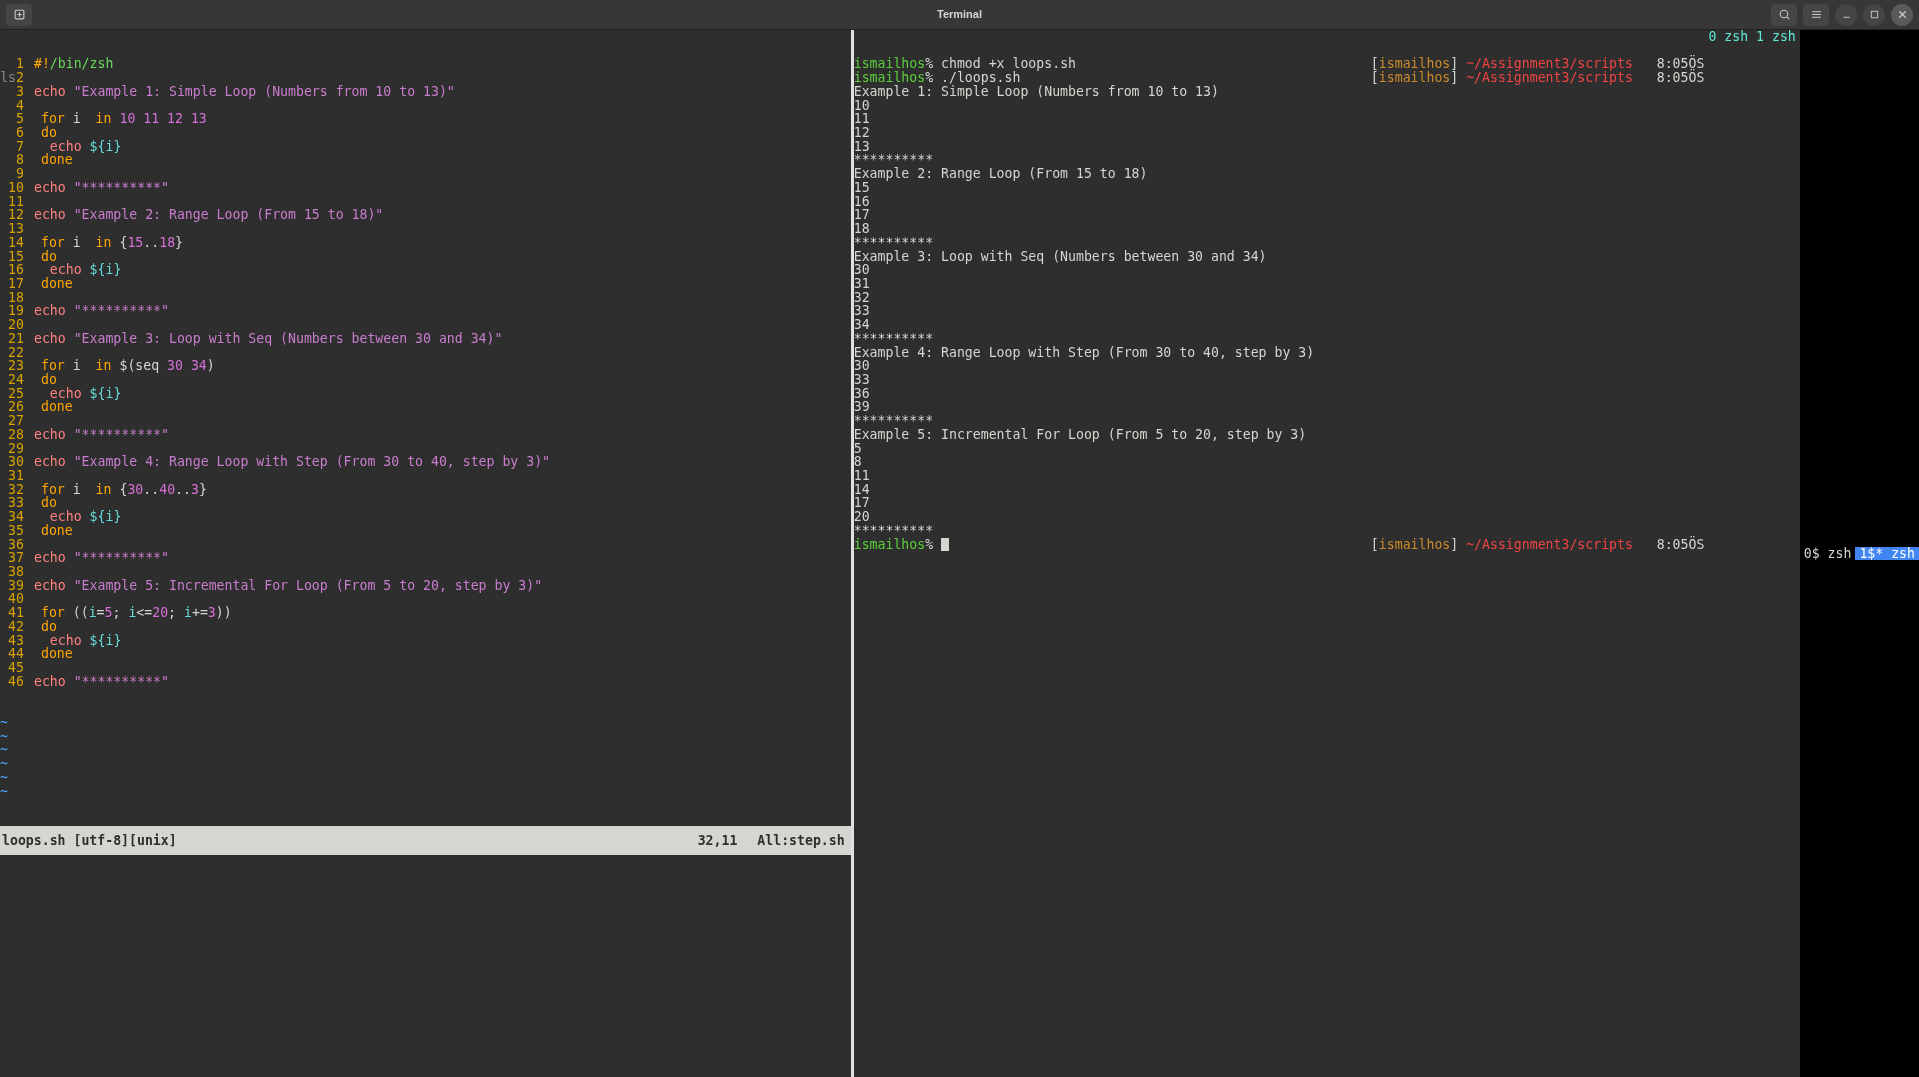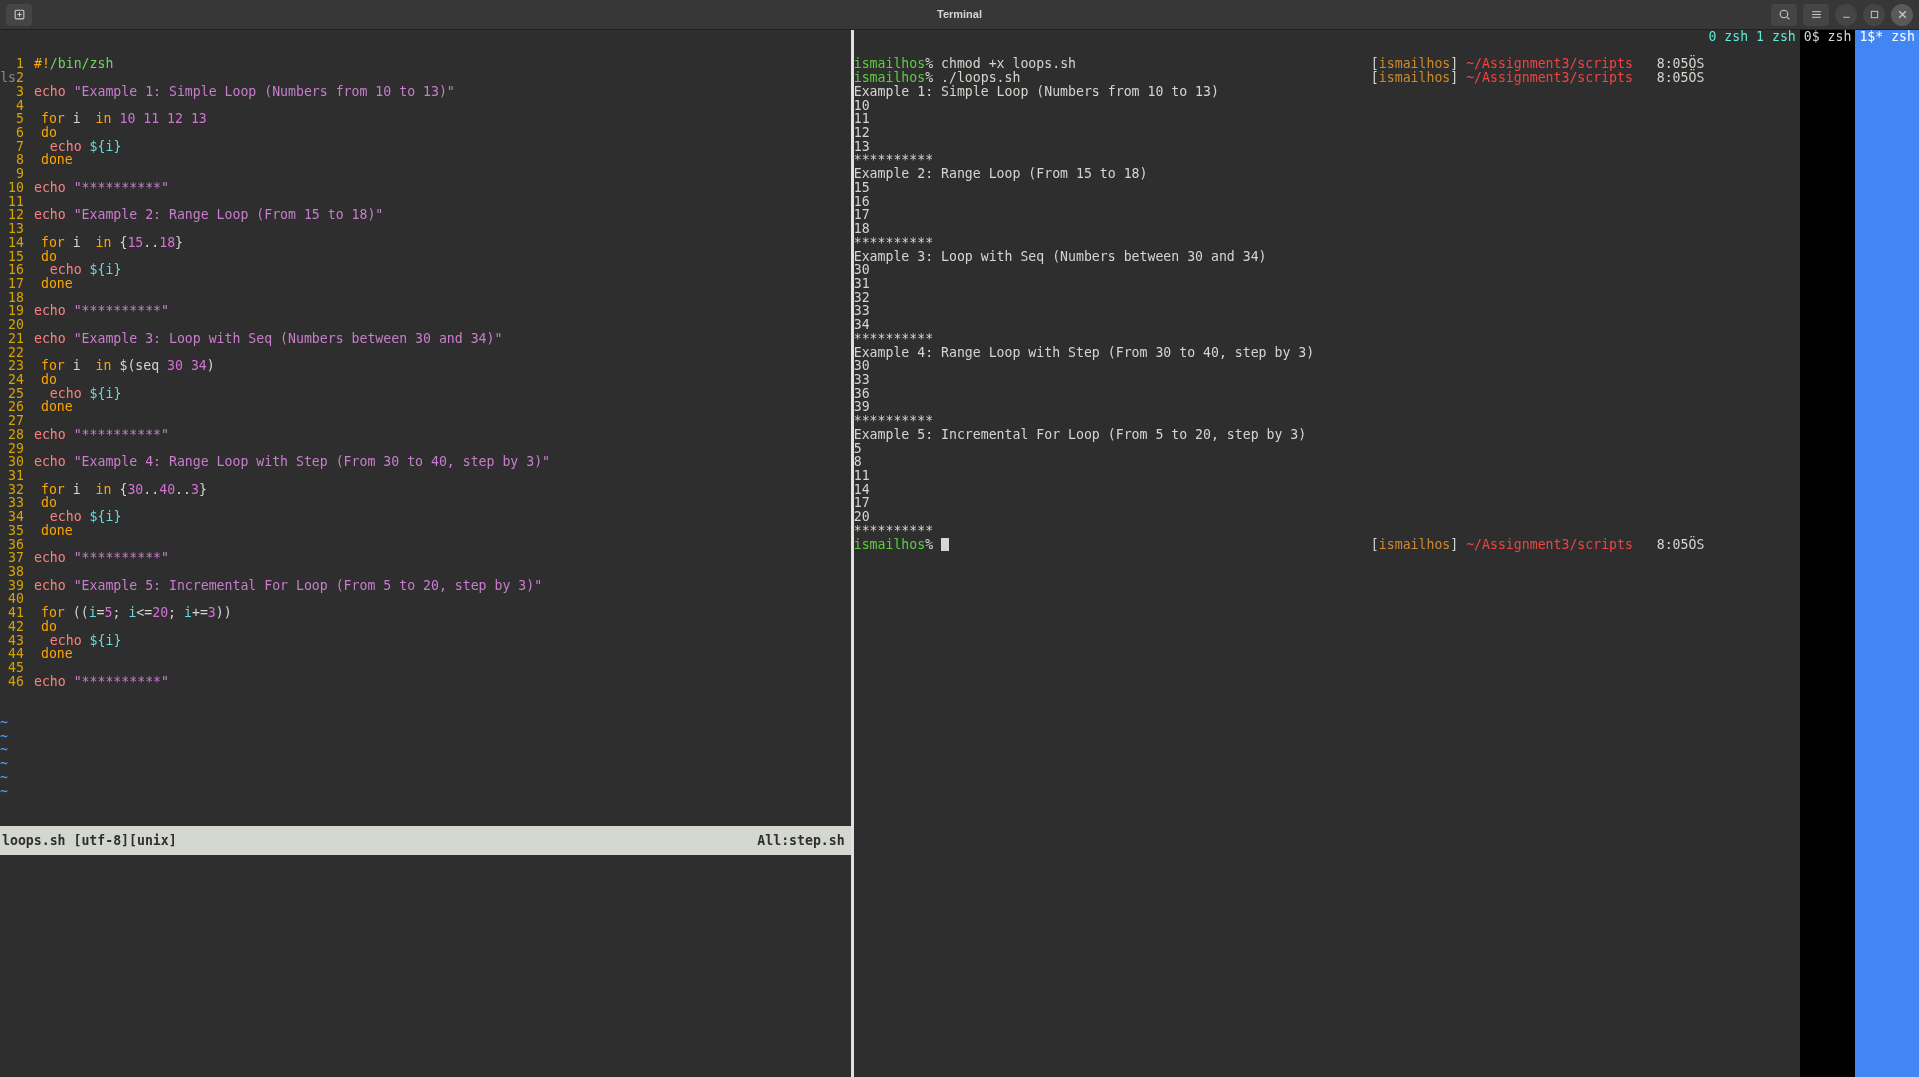--- a/index.html
+++ b/index.html
@@ -88,20 +88,21 @@
     color: #5eead4;
     display: flex;
   }
   .pane-footer .cell { flex:1; padding: 0 4px; }
   .pane-footer .cell.right { text-align:left; }
   .tmux {
     background: #000;
     color: #d3d7cf;
     display: flex;
     padding: 0;
+    align-items: center;
   }
   .tmux .tab { padding: 0 4px; }
   .tmux .tab.active { background: #4286f4; color: #fff; }
   .rp-user { color: #5bcf3a; }
   .rp-plain { color: #d3d7cf; }
   .rp-brkuser { color: #cc8a2d; }
   .rp-path { color: #ef4444; }
   .rp-right { float: right; white-space: pre; }
   .cursor { background: #d3d7cf; color: #2e2e2e; display:inline-block; width:8px; }
 </style>
@@ -149,20 +150,21 @@
 </div>
 
 <div class="terminal">
   <div class="panes">
 
     <div class="pane left">
       <div id="editor-lines"><div class="code-line"><span class="gutter">1</span> <span class="c-shebang">#!</span><span class="c-green">/bin/zsh</span></div><div class="code-line"><span class="gutter ls"><span style="color: rgb(136, 136, 136);">ls</span><span style="color: rgb(214, 163, 0);">2</span></span> </div><div class="code-line"><span class="gutter">3</span> <span class="c-cmd">echo</span><span class="c-plain"> </span><span class="c-string">"Example 1: Simple Loop (Numbers from 10 to 13)"</span></div><div class="code-line"><span class="gutter">4</span> </div><div class="code-line"><span class="gutter">5</span> <span class="c-kw">for</span><span class="c-plain"> i </span><span class="c-kw">in</span><span class="c-plain"> </span><span class="c-num">10 11 12 13</span></div><div class="code-line"><span class="gutter">6</span> <span class="c-kw">do</span></div><div class="code-line"><span class="gutter">7</span> <span class="c-plain">  </span><span class="c-cmd">echo</span><span class="c-plain"> </span><span class="c-var">${i}</span></div><div class="code-line"><span class="gutter">8</span> <span class="c-kw">done</span></div><div class="code-line"><span class="gutter">9</span> </div><div class="code-line"><span class="gutter">10</span> <span class="c-cmd">echo</span><span class="c-plain"> </span><span class="c-string">"**********"</span></div><div class="code-line"><span class="gutter">11</span> </div><div class="code-line"><span class="gutter">12</span> <span class="c-cmd">echo</span><span class="c-plain"> </span><span class="c-string">"Example 2: Range Loop (From 15 to 18)"</span></div><div class="code-line"><span class="gutter">13</span> </div><div class="code-line"><span class="gutter">14</span> <span class="c-kw">for</span><span class="c-plain"> i </span><span class="c-kw">in</span><span class="c-plain"> </span><span class="c-punc">{</span><span class="c-num">15</span><span class="c-punc">..</span><span class="c-num">18</span><span class="c-punc">}</span></div><div class="code-line"><span class="gutter">15</span> <span class="c-kw">do</span></div><div class="code-line"><span class="gutter">16</span> <span class="c-plain">  </span><span class="c-cmd">echo</span><span class="c-plain"> </span><span class="c-var">${i}</span></div><div class="code-line"><span class="gutter">17</span> <span class="c-kw">done</span></div><div class="code-line"><span class="gutter">18</span> </div><div class="code-line"><span class="gutter">19</span> <span class="c-cmd">echo</span><span class="c-plain"> </span><span class="c-string">"**********"</span></div><div class="code-line"><span class="gutter">20</span> </div><div class="code-line"><span class="gutter">21</span> <span class="c-cmd">echo</span><span class="c-plain"> </span><span class="c-string">"Example 3: Loop with Seq (Numbers between 30 and 34)"</span></div><div class="code-line"><span class="gutter">22</span> </div><div class="code-line"><span class="gutter">23</span> <span class="c-kw">for</span><span class="c-plain"> i </span><span class="c-kw">in</span><span class="c-plain"> </span><span class="c-punc">$(</span><span class="c-plain">seq </span><span class="c-num">30 34</span><span class="c-punc">)</span></div><div class="code-line"><span class="gutter">24</span> <span class="c-kw">do</span></div><div class="code-line"><span class="gutter">25</span> <span class="c-plain">  </span><span class="c-cmd">echo</span><span class="c-plain"> </span><span class="c-var">${i}</span></div><div class="code-line"><span class="gutter">26</span> <span class="c-kw">done</span></div><div class="code-line"><span class="gutter">27</span> </div><div class="code-line"><span class="gutter">28</span> <span class="c-cmd">echo</span><span class="c-plain"> </span><span class="c-string">"**********"</span></div><div class="code-line"><span class="gutter">29</span> </div><div class="code-line"><span class="gutter">30</span> <span class="c-cmd">echo</span><span class="c-plain"> </span><span class="c-string">"Example 4: Range Loop with Step (From 30 to 40, step by 3)"</span></div><div class="code-line"><span class="gutter">31</span> </div><div class="code-line"><span class="gutter">32</span> <span class="c-kw">for</span><span class="c-plain"> i </span><span class="c-kw">in</span><span class="c-plain"> </span><span class="c-punc">{</span><span class="c-num">30</span><span class="c-punc">..</span><span class="c-num">40</span><span class="c-punc">..</span><span class="c-num">3</span><span class="c-punc">}</span></div><div class="code-line"><span class="gutter">33</span> <span class="c-kw">do</span></div><div class="code-line"><span class="gutter">34</span> <span class="c-plain">  </span><span class="c-cmd">echo</span><span class="c-plain"> </span><span class="c-var">${i}</span></div><div class="code-line"><span class="gutter">35</span> <span class="c-kw">done</span></div><div class="code-line"><span class="gutter">36</span> </div><div class="code-line"><span class="gutter">37</span> <span class="c-cmd">echo</span><span class="c-plain"> </span><span class="c-string">"**********"</span></div><div class="code-line"><span class="gutter">38</span> </div><div class="code-line"><span class="gutter">39</span> <span class="c-cmd">echo</span><span class="c-plain"> </span><span class="c-string">"Example 5: Incremental For Loop (From 5 to 20, step by 3)"</span></div><div class="code-line"><span class="gutter">40</span> </div><div class="code-line"><span class="gutter">41</span> <span class="c-kw">for</span><span class="c-plain"> </span><span class="c-punc">((</span><span class="c-var">i</span><span class="c-punc">=</span><span class="c-num">5</span><span class="c-punc">; </span><span class="c-var">i</span><span class="c-punc">&lt;=</span><span class="c-num">20</span><span class="c-punc">; </span><span class="c-var">i</span><span class="c-punc">+=</span><span class="c-num">3</span><span class="c-punc">))</span></div><div class="code-line"><span class="gutter">42</span> <span class="c-kw">do</span></div><div class="code-line"><span class="gutter">43</span> <span class="c-plain">  </span><span class="c-cmd">echo</span><span class="c-plain"> </span><span class="c-var">${i}</span></div><div class="code-line"><span class="gutter">44</span> <span class="c-kw">done</span></div><div class="code-line"><span class="gutter">45</span> </div><div class="code-line"><span class="gutter">46</span> <span class="c-cmd">echo</span><span class="c-plain"> </span><span class="c-string">"**********"</span></div></div>
       <div id="tilde-lines"><div class="code-line"><span class="tilde">~</span></div><div class="code-line"><span class="tilde">~</span></div><div class="code-line"><span class="tilde">~</span></div><div class="code-line"><span class="tilde">~</span></div><div class="code-line"><span class="tilde">~</span></div><div class="code-line"><span class="tilde">~</span></div></div>
       <div class="vim-status">
         <span>loops.sh [utf-8][unix]</span>
+        <span class="mid">32,11</span>
         <span class="right">All:step.sh</span>
       </div>
     </div>
 
     <div class="pane right">
       <div id="shell-lines"><div><span class="rp-right"><span class="rp-plain">[</span><span class="rp-brkuser">ismailhos</span><span class="rp-plain">] </span><span class="rp-path">~/Assignment3/scripts</span><span class="rp-plain">   8:05ÖS</span></span><span class="rp-user">ismailhos</span><span class="rp-plain">% chmod +x loops.sh</span></div><div><span class="rp-right"><span class="rp-plain">[</span><span class="rp-brkuser">ismailhos</span><span class="rp-plain">] </span><span class="rp-path">~/Assignment3/scripts</span><span class="rp-plain">   8:05ÖS</span></span><span class="rp-user">ismailhos</span><span class="rp-plain">% ./loops.sh</span></div><div class="rp-plain">Example 1: Simple Loop (Numbers from 10 to 13)</div><div class="rp-plain">10</div><div class="rp-plain">11</div><div class="rp-plain">12</div><div class="rp-plain">13</div><div class="rp-plain">**********</div><div class="rp-plain">Example 2: Range Loop (From 15 to 18)</div><div class="rp-plain">15</div><div class="rp-plain">16</div><div class="rp-plain">17</div><div class="rp-plain">18</div><div class="rp-plain">**********</div><div class="rp-plain">Example 3: Loop with Seq (Numbers between 30 and 34)</div><div class="rp-plain">30</div><div class="rp-plain">31</div><div class="rp-plain">32</div><div class="rp-plain">33</div><div class="rp-plain">34</div><div class="rp-plain">**********</div><div class="rp-plain">Example 4: Range Loop with Step (From 30 to 40, step by 3)</div><div class="rp-plain">30</div><div class="rp-plain">33</div><div class="rp-plain">36</div><div class="rp-plain">39</div><div class="rp-plain">**********</div><div class="rp-plain">Example 5: Incremental For Loop (From 5 to 20, step by 3)</div><div class="rp-plain">5</div><div class="rp-plain">8</div><div class="rp-plain">11</div><div class="rp-plain">14</div><div class="rp-plain">17</div><div class="rp-plain">20</div><div class="rp-plain">**********</div><div><span class="rp-right"><span class="rp-plain">[</span><span class="rp-brkuser">ismailhos</span><span class="rp-plain">] </span><span class="rp-path">~/Assignment3/scripts</span><span class="rp-plain">   8:05ÖS</span></span><span class="rp-user">ismailhos</span><span class="rp-plain">% </span><span class="cursor">&nbsp;</span></div></div>
     </div>
   </div>
 
   <div class="pane-footer">

